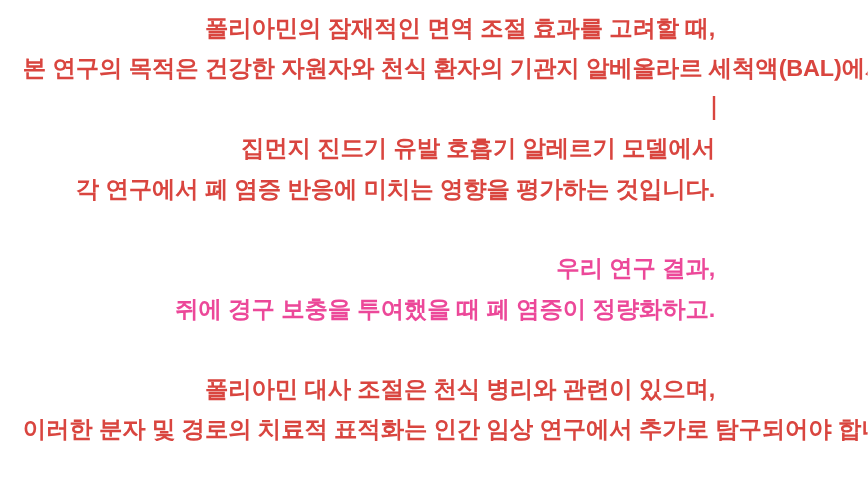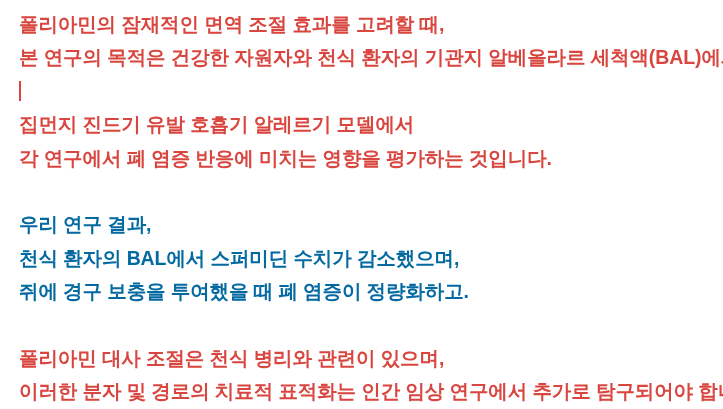--- a/index.html
+++ b/index.html
@@ -16,39 +16,40 @@
     -webkit-font-smoothing: antialiased;
   }
 
   #doc {
     position: relative;
     width: 596px;
     height: 409px;
     background: #ffffff;
     box-sizing: border-box;
     padding: 8px 0 0 19px;
+    text-align: right;
   }
 
   .para {
     margin: 0;
     padding: 0;
   }
 
   .line {
     display: block;
     font-size: 19.5px;
     font-weight: 700;
     line-height: 33.4px;
     letter-spacing: -0.1px;
     white-space: pre;
     position: relative;
   }
 
   .red   { color: #d9453f; }
-  .blue  { color: #0369a1; }
+  .blue  { color: #ec4899; }
 
   .spacer {
     display: block;
     height: 33.4px;
     line-height: 33.4px;
     font-size: 19.5px;
   }
 
   
   .caret {
@@ -70,21 +71,20 @@
     <span class="line red">본 연구의 목적은 건강한 자원자와 천식 환자의 기관지 알베올라르 세척액(BAL)에서</span>
     <span class="line red"><span class="caret"></span></span>
     <span class="line red">집먼지 진드기 유발 호흡기 알레르기 모델에서</span>
     <span class="line red">각 연구에서 폐 염증 반응에 미치는 영향을 평가하는 것입니다.</span>
   </div>
 
   <span class="spacer"></span>
 
   <div class="para">
     <span class="line blue">우리 연구 결과,</span>
-    <span class="line blue">천식 환자의 BAL에서 스퍼미딘 수치가 감소했으며,</span>
     <span class="line blue">쥐에 경구 보충을 투여했을 때 폐 염증이 정량화하고.</span>
   </div>
 
   <span class="spacer"></span>
 
   <div class="para">
     <span class="line red">폴리아민 대사 조절은 천식 병리와 관련이 있으며,</span>
     <span class="line red">이러한 분자 및 경로의 치료적 표적화는 인간 임상 연구에서 추가로 탐구되어야 합니다.</span>
   </div>
 

